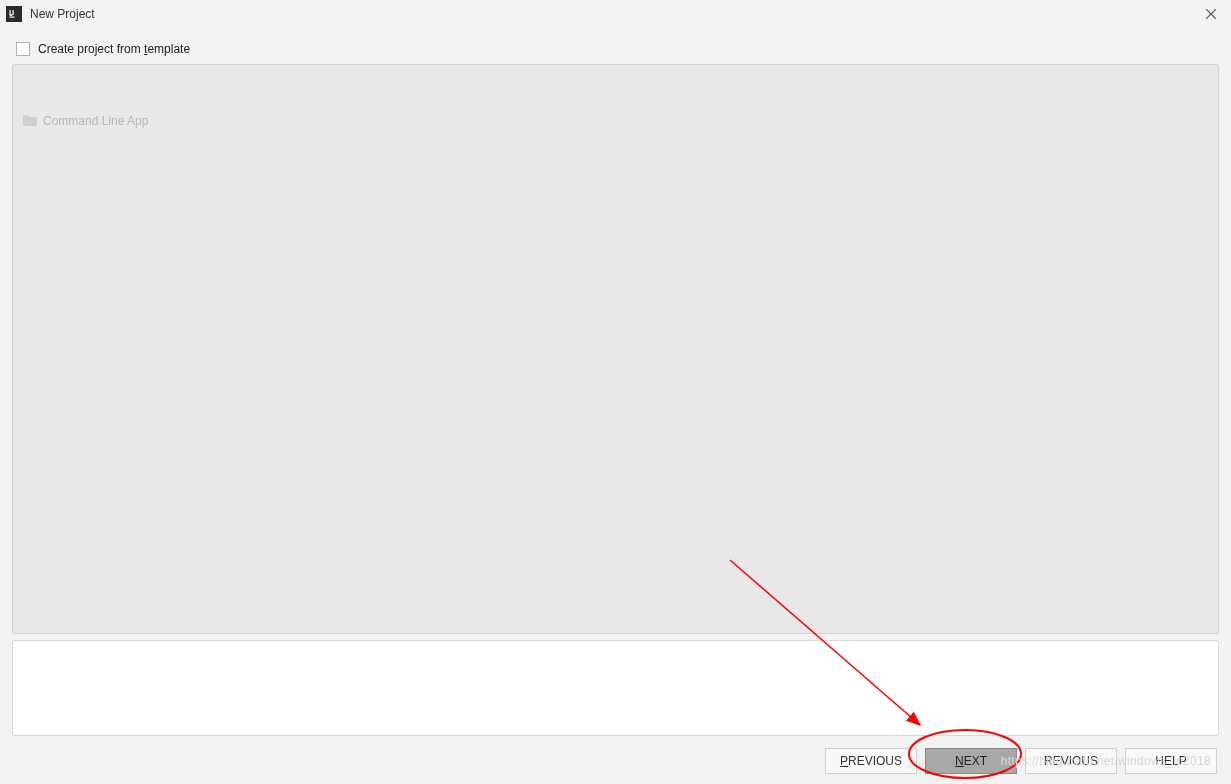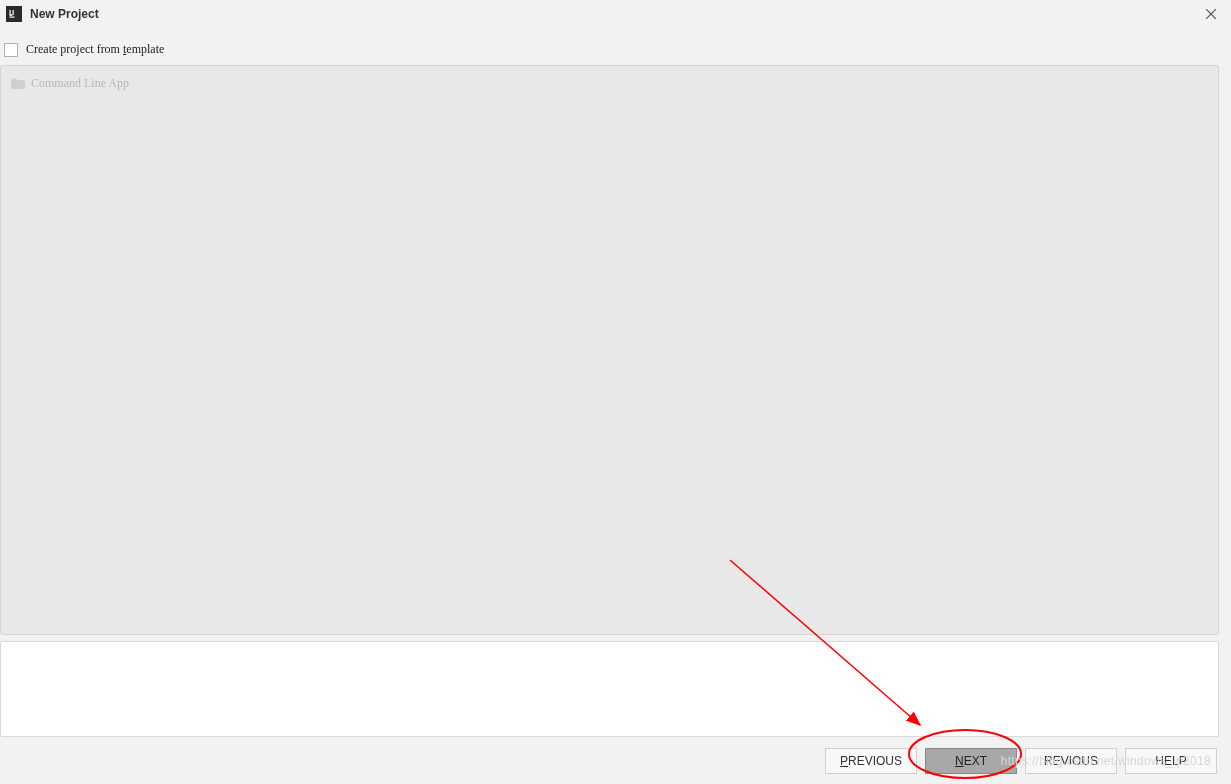--- a/index.html
+++ b/index.html
@@ -43,37 +43,35 @@
     }
     
     .app-icon svg {
       width: 12px;
       height: 12px;
     }
     
     .title-text {
       font-size: 12px;
       color: #333;
-      font-weight: bold;
     }
     
     .close-btn {
       width: 28px;
       height: 20px;
       display: flex;
       align-items: center;
       justify-content: center;
       color: #666;
       cursor: pointer;
       font-size: 14px;
     }
     
     .content-area {
-      padding: 8px 12px 0 0;
-      font-family: Liberation Serif, serif;
+      padding: 8px 12px 0 12px;
     }
     
     .checkbox-row {
       display: flex;
       align-items: center;
       gap: 8px;
       padding: 6px 4px;
     }
     
     .checkbox {
@@ -103,20 +101,21 @@
       padding: 8px 10px;
     }
     
     .template-item {
       display: flex;
       align-items: center;
       gap: 6px;
       color: #b8b8b8;
       font-size: 12px;
       padding: 2px 0;
+      margin-top: 39px;
     }
     
     .folder-icon {
       width: 14px;
       height: 12px;
       display: flex;
       align-items: center;
     }
     
     .folder-icon svg {

